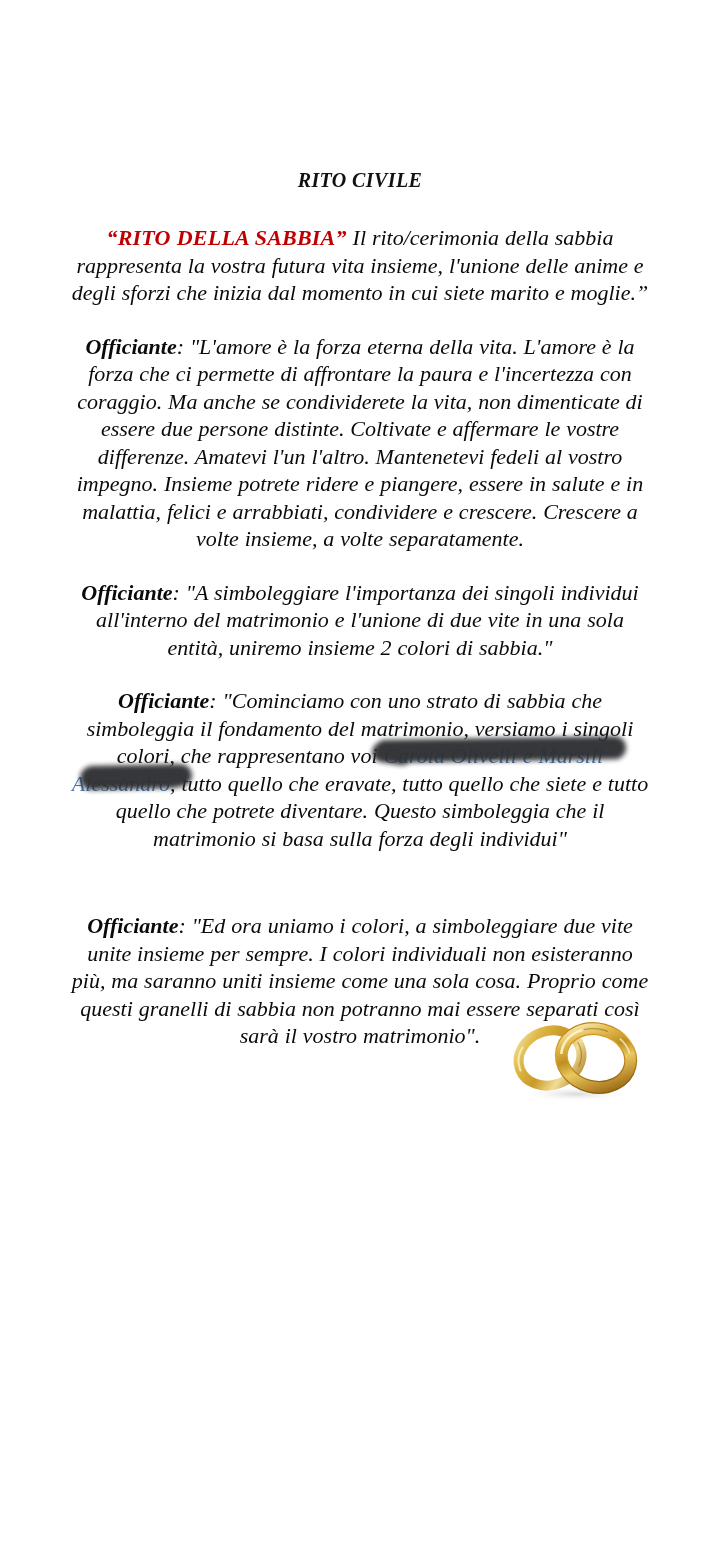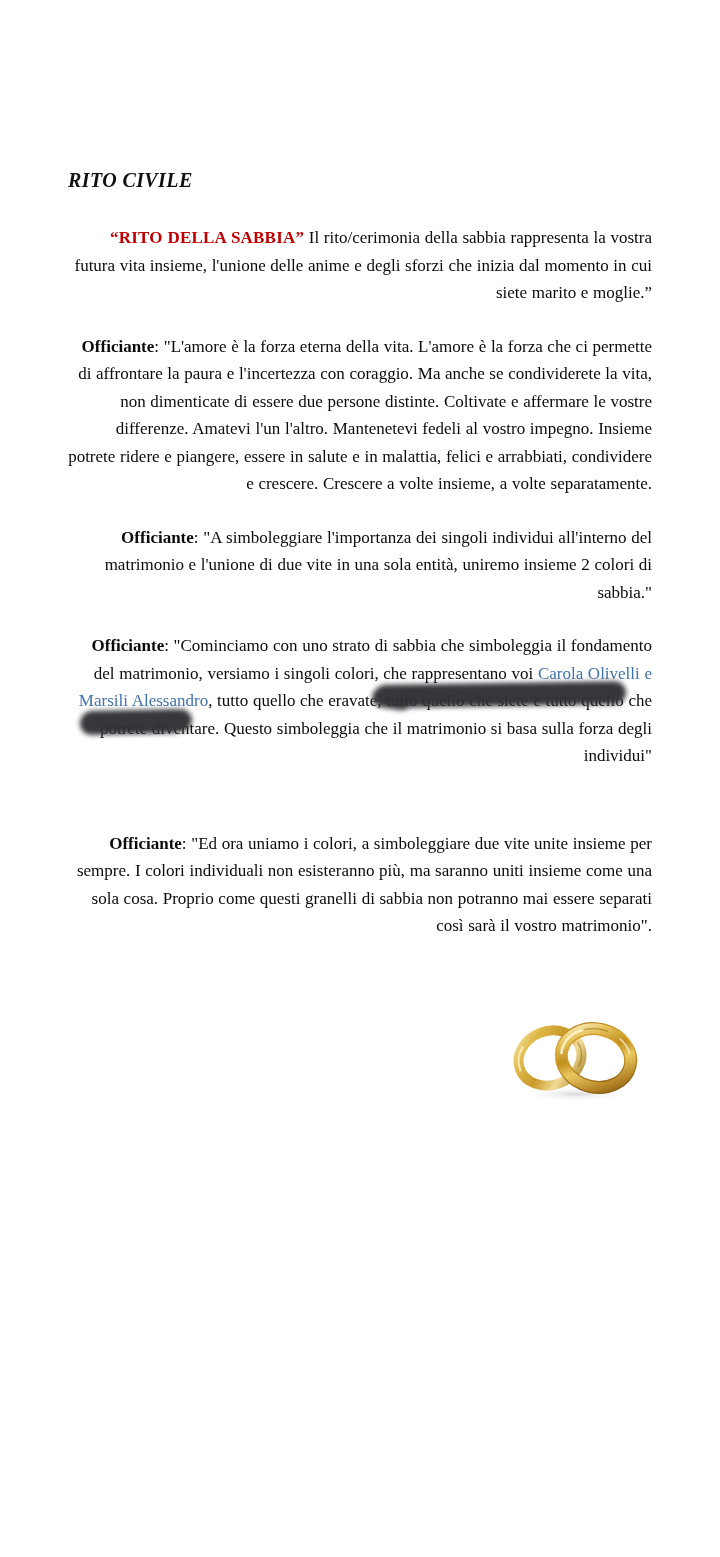--- a/index.html
+++ b/index.html
@@ -24,33 +24,34 @@
   .doc-body {
     position: absolute;
     left: 68px;
     top: 168px;
     width: 584px;
   }
   .doc-title {
     font-style: italic;
     font-size: 20px;
     line-height: 24px;
-    text-align: left;
+    text-align: center;
     letter-spacing: 0.4px;
     margin: 0 0 32px 0;
     color: #111111;
   }
   .para {
     position: relative;
-    text-align: right;
-    font-size: 17px;
+    text-align: center;
+    font-size: 22px;
     line-height: 27.5px;
     margin: 0 0 26px 0;
     color: #0a0a0a;
     word-spacing: 0.4px;
+    font-style: italic;
   }
   .para.extra-gap {
     margin-top: 60px;
   }
   .para:last-of-type {
     margin-bottom: 0;
   }
   .speaker {
     font-weight: bold;
   }

